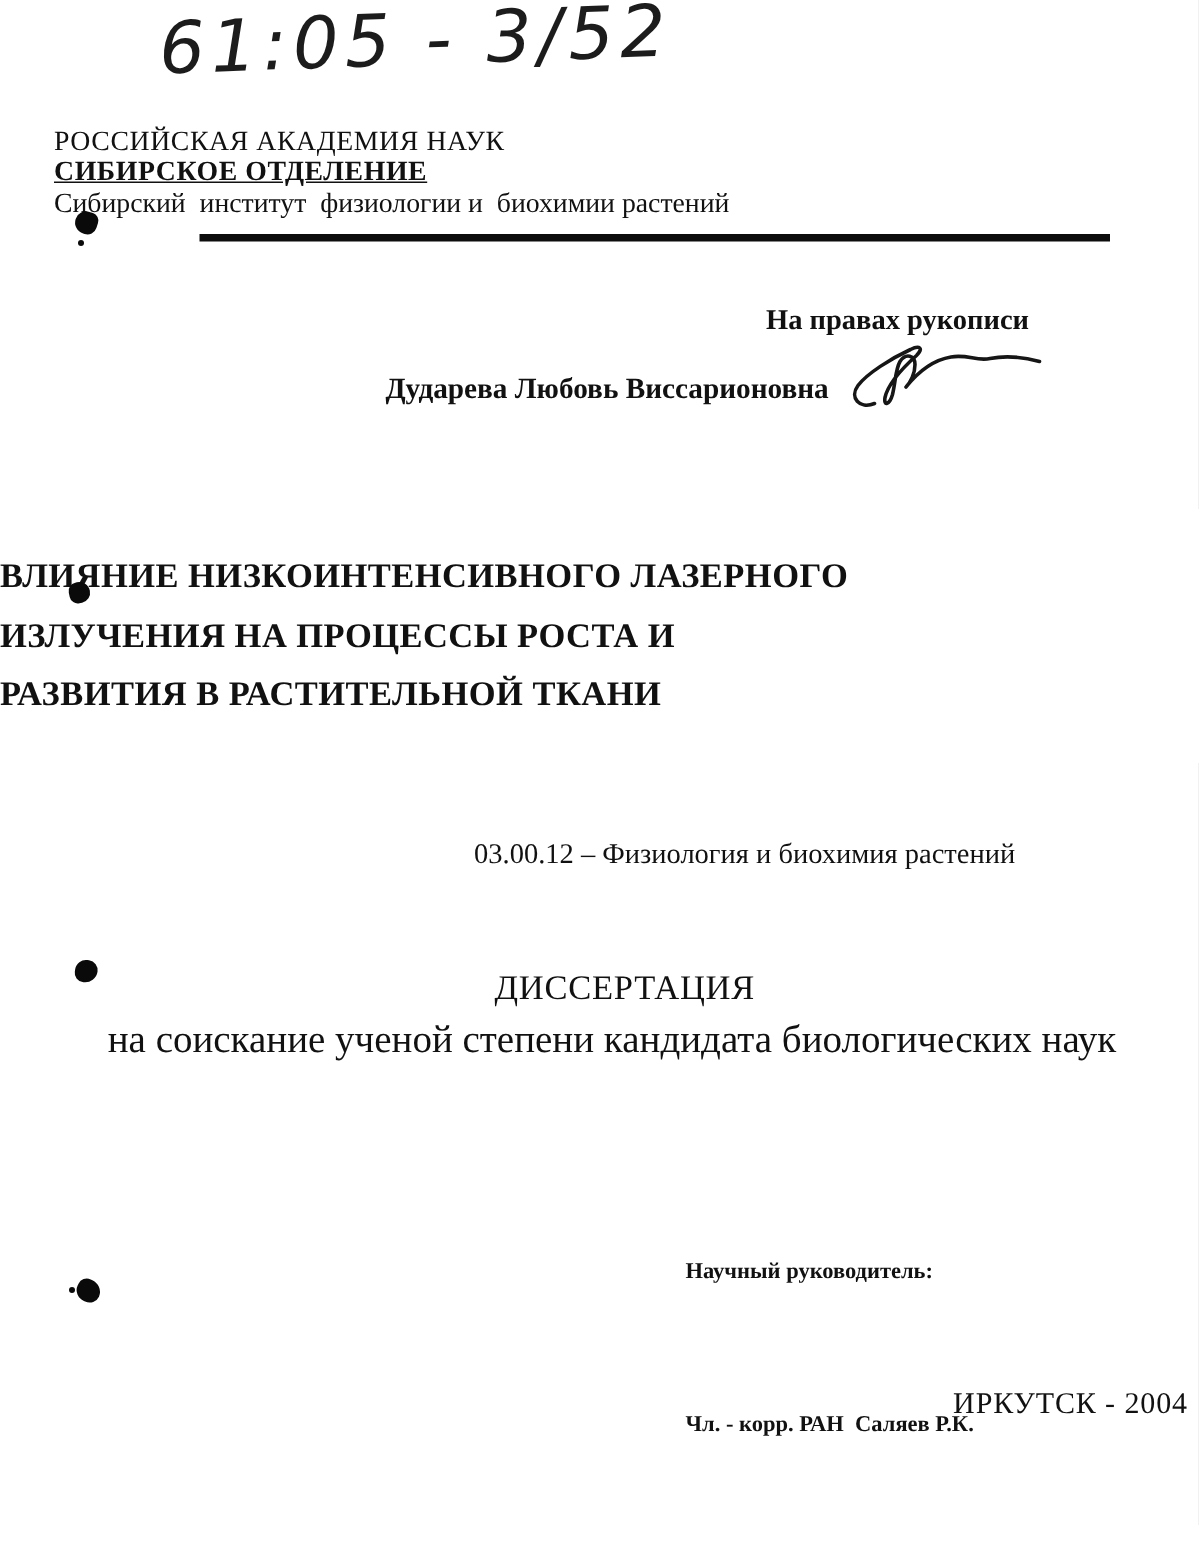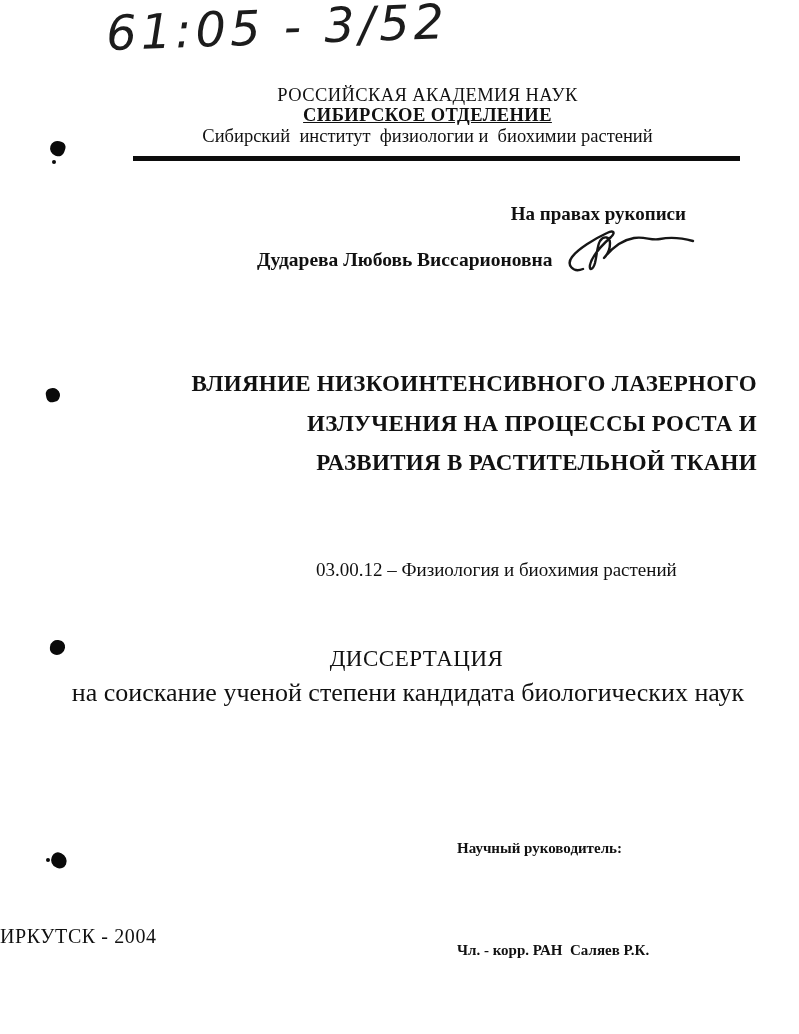--- a/index.html
+++ b/index.html
@@ -27,22 +27,22 @@
     transform: rotate(-2deg);
     white-space: pre;
   }
   
   .header {
     position: absolute;
     top: 85px;
     left: 0;
     width: 100%;
     box-sizing: border-box;
-    padding-left: 56px;
-    text-align: center;
+    padding-left: 36px;
+    text-align: left;
     line-height: 20px;
   }
   .header .l1 { font-size: 18.5px; letter-spacing: 0.4px; }
   .header .l2 { font-size: 18.5px; font-weight: bold; letter-spacing: 0.4px; text-decoration: underline; }
   .header .l3 { font-size: 18.5px; white-space: pre; margin-top: 1px; }
   .rule {
     position: absolute;
     left: 133px;
     top: 156px;
     width: 607px;
@@ -71,21 +71,21 @@
     top: 249px;
     font-size: 19.5px;
     font-weight: bold;
     white-space: pre;
   }
   .title {
     position: absolute;
     top: 364px;
     left: 0;
     width: 757px;
-    text-align: right;
+    text-align: left;
     font-size: 23px;
     font-weight: bold;
     line-height: 39.5px;
     letter-spacing: 0.3px;
   }
   .specialty {
     position: absolute;
     left: 316px;
     top: 559px;
     font-size: 19px;
@@ -117,21 +117,21 @@
     font-size: 15px;
     font-weight: bold;
     line-height: 34px;
     white-space: pre;
   }
   .city-year {
     position: absolute;
     top: 925px;
     left: 0;
     width: 792px;
-    text-align: left;
+    text-align: right;
     font-size: 20px;
     letter-spacing: 0.6px;
   }
   
   .blot {
     position: absolute;
     background: #0a0a0a;
   }
   .blot.b1 { left: 50px; top: 141px; width: 15px; height: 15px; border-radius: 58% 42% 50% 62%; transform: rotate(18deg); }
   .blot.b1s { left: 52px; top: 160px; width: 4px; height: 4px; border-radius: 50%; }

